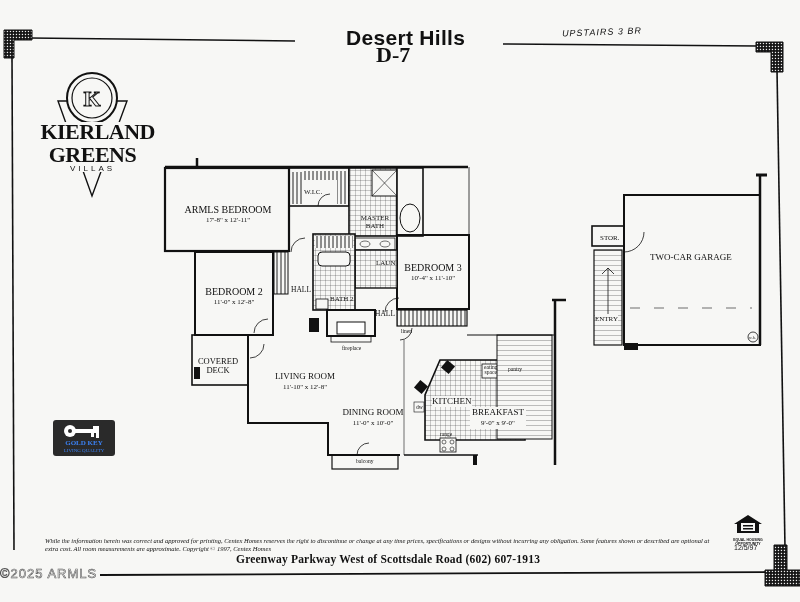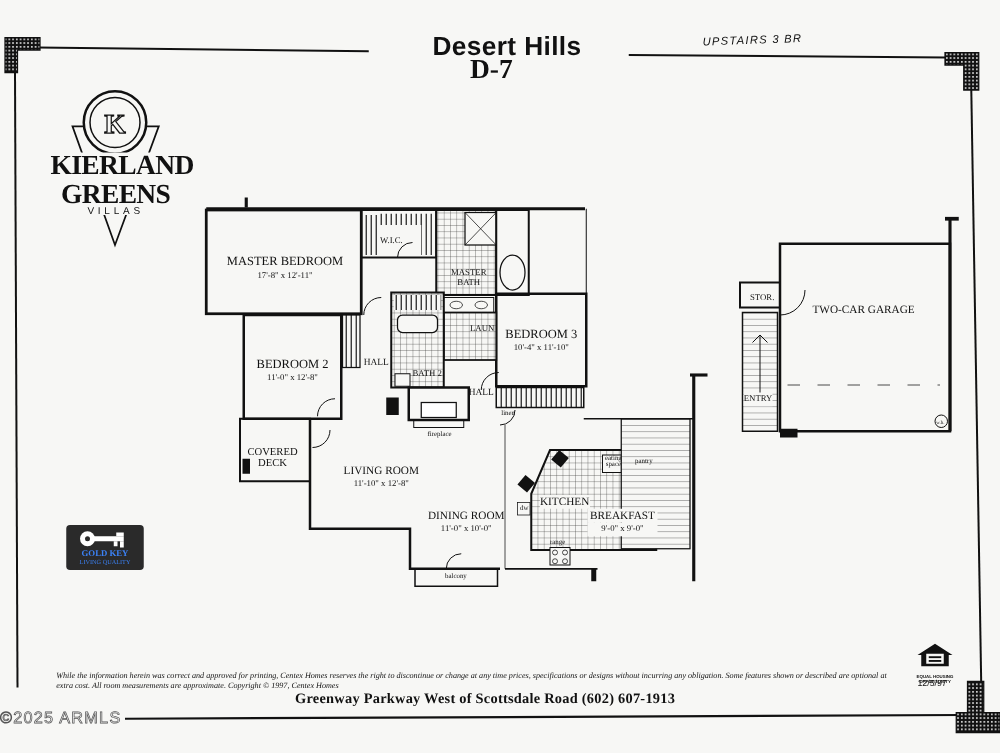--- a/index.html
+++ b/index.html
@@ -191,21 +191,21 @@
   <path d="M624 252 A20 20 0 0 0 644 232" fill="none" stroke="#111" stroke-width="0.8"></path>
   <rect x="594" y="250" width="28" height="95" fill="url(#stairs2)" stroke="#111" stroke-width="1.2"></rect>
   <line x1="608" y1="268" x2="608" y2="320" stroke="#111" stroke-width="0.8"></line>
   <polyline points="602,274 608,268 614,274" fill="none" stroke="#111" stroke-width="0.8"></polyline>
   <line x1="630" y1="308" x2="752" y2="308" stroke="#111" stroke-width="0.6" stroke-dasharray="10 14"></line>
   <rect x="624" y="343" width="14" height="7" fill="#111"></rect>
   <circle cx="753" cy="337" r="5" fill="#f7f7f5" stroke="#111" stroke-width="0.8"></circle>
 </svg>
 
 <div class="abs room-label" style="left:172px;top:204px;width:112px;">
-  <div>MASTER BEDROOM</div>
+  <div>ARMLS BEDROOM</div>
   <div class="room-dim">17'-8" x 12'-11"</div>
 </div>
 <div class="abs room-label" style="left:304px;top:187px;font-size:7px;">W.I.C.</div>
 <div class="abs room-label" style="left:355px;top:214px;font-size:7px;line-height:8px;width:40px;white-space:pre-line;">MASTER
 BATH</div>
 <div class="abs room-label" style="left:198px;top:286px;width:72px;">
   <div>BEDROOM 2</div>
   <div class="room-dim">11'-0" x 12'-8"</div>
 </div>
 <div class="abs room-label" style="left:400px;top:262px;width:66px;">
@@ -226,21 +226,21 @@
   <div style="font-size:9px">DINING ROOM</div>
   <div class="room-dim">11'-0" x 10'-0"</div>
 </div>
 <div class="abs room-label" style="left:432px;top:396px;font-size:9px;background:#f7f7f5;">KITCHEN</div>
 <div class="abs room-label" style="left:470px;top:407px;width:56px;">
   <div style="font-size:9px;background:#f7f7f5;">BREAKFAST</div>
   <div class="room-dim" style="background:#f7f7f5;">9'-0" x 9'-0"</div>
 </div>
 <div class="abs room-label" style="left:600px;top:233px;font-size:7px;">STOR.</div>
 <div class="abs room-label" style="left:595px;top:314px;font-size:7px;background:#f7f7f5;">ENTRY</div>
-<div class="abs room-label" style="left:650px;top:242px;font-size:9px;text-align:right;">TWO-CAR GARAGE</div>
+<div class="abs room-label" style="left:650px;top:252px;font-size:9px;text-align:right;">TWO-CAR GARAGE</div>
 
 <div class="abs tiny" style="left:342px;top:345px;">fireplace</div>
 <div class="abs tiny" style="left:356px;top:458px;">balcony</div>
 <div class="abs tiny" style="left:508px;top:366px;">pantry</div>
 <div class="abs tiny" style="left:484px;top:365px;white-space:pre-line;line-height:5px;text-align:center;">eating
 space</div>
 <div class="abs tiny" style="left:416px;top:404px;">dw</div>
 <div class="abs tiny" style="left:440px;top:431px;">range</div>
 <div class="abs tiny" style="left:401px;top:328px;">linen</div>
 <div class="abs tiny" style="left:749px;top:335px;font-size:4px;">w.h.</div>

